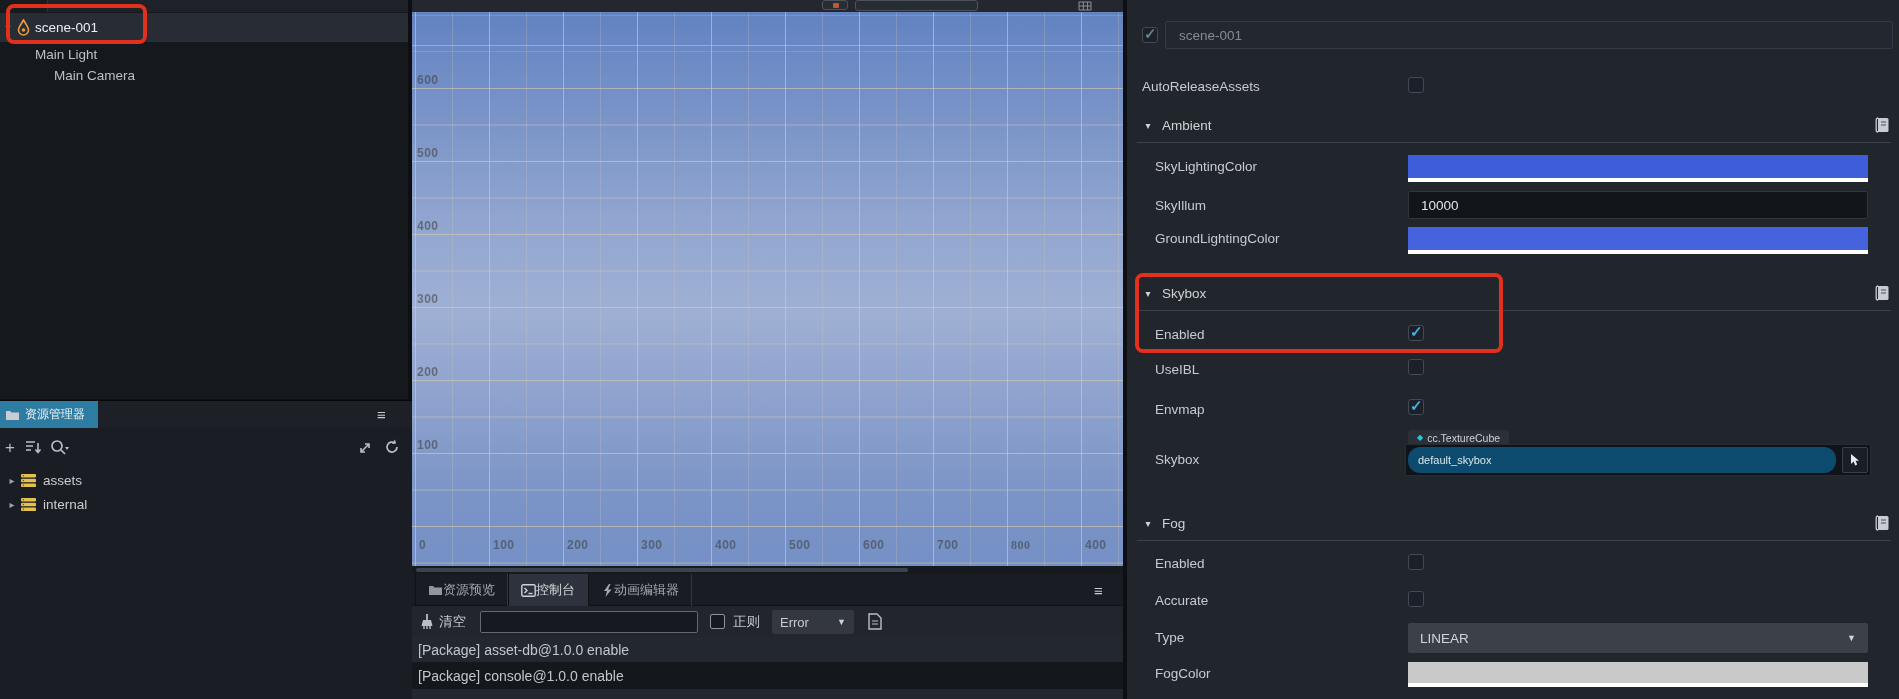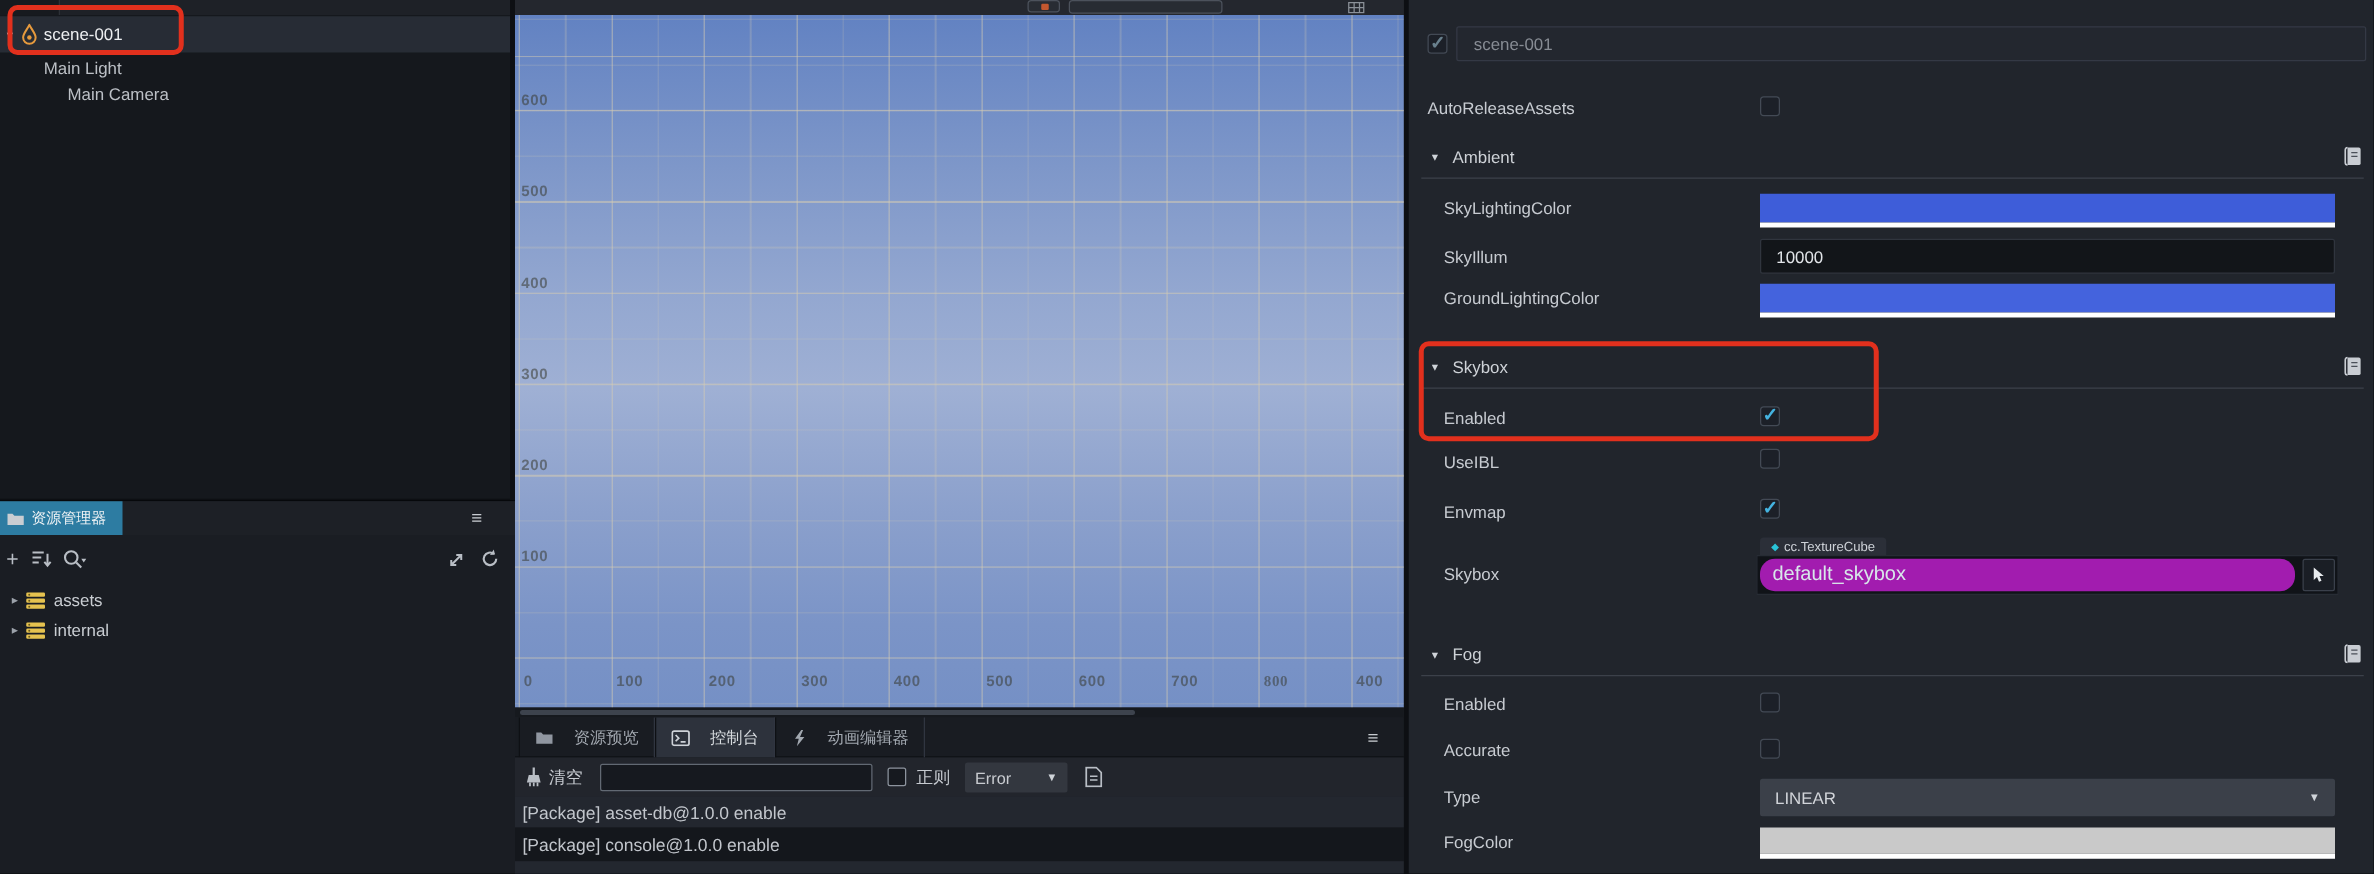--- a/index.html
+++ b/index.html
@@ -39,21 +39,21 @@
       repeating-linear-gradient(to bottom, rgba(213,203,178,0.24) 0 1px, transparent 1px 36.5px),
       linear-gradient(180deg,#6282c2 0%,#7e97c9 22%,#93a7d0 40%,#9fb0d4 54%,#8ba0cc 72%,#7b94c7 88%,#7590c5 100%);
     background-position:3px 0,3px 0,0 76px,0 3px,0 0;overflow:hidden;}
   .grid-label{position:absolute;font-size:12px;color:rgba(56,58,50,0.55);font-weight:bold;letter-spacing:0.5px;}
   #scene-hscroll{position:absolute;left:0;top:566px;width:711px;height:8px;background:#16191e;}
   #scene-hscroll .thumb{position:absolute;left:4px;top:2px;width:492px;height:4px;background:#3d434d;border-radius:2px;}
 
   
   #console{left:412px;top:574px;width:711px;height:125px;background:#1b1e24;}
   #console-tabs{position:absolute;left:0;top:0;width:711px;height:32px;background:#191c22;border-bottom:1px solid #0e1014;display:flex;}
-  .con-tab{height:32px;display:flex;align-items:center;gap:16px;padding:0 12px;font-size:13px;color:#a2a8b0;border-right:1px solid #303540;border-left:1px solid #0e1014;}
+  .con-tab{height:32px;display:flex;align-items:center;gap:0;padding:0 12px;font-size:13px;color:#a2a8b0;border-right:1px solid #303540;border-left:1px solid #0e1014;}
   .con-tab.active{background:#2d323c;color:#d6dade;}
   #console-toolbar{position:absolute;left:0;top:32px;width:711px;height:31px;background:#22252c;display:flex;align-items:center;}
   #console-filter{position:absolute;left:68px;top:5px;width:218px;height:22px;background:#16191f;border:1px solid #626973;border-radius:2px;outline:none;color:#cfd3d8;}
   .cn-check{width:15px;height:15px;background:#16191f;border:1px solid #8d949e;border-radius:2px;}
   #level-dd{position:absolute;left:360px;top:4px;width:82px;height:24px;background:#33373f;border-radius:2px;color:#c9ccd1;font-size:13px;display:flex;align-items:center;justify-content:space-between;padding:0 8px;}
   .log-row{position:absolute;left:0;width:711px;display:flex;align-items:center;font-size:14px;color:#c2c6cc;padding-left:6px;}
 
   
   #inspector{left:1127px;top:0;width:772px;height:699px;background:#21252c;font-size:13.5px;}
   .insp-label{position:absolute;color:#c7cbd1;}
@@ -64,21 +64,21 @@
   .sec-sep{position:absolute;left:10px;width:754px;height:1px;background:#3c414a;}
   .color-bar{position:absolute;left:281px;width:460px;}
   .color-bar .c{height:23px;}
   .color-bar .a{height:4px;background:#ffffff;}
   .txt-input{position:absolute;left:281px;width:460px;height:28px;background:#121519;border:1px solid #30353e;border-radius:2px;color:#e2e5e9;display:flex;align-items:center;padding-left:12px;}
   .dropdown{position:absolute;left:281px;width:460px;height:30px;background:#3b4049;border-radius:2px;color:#d2d5da;display:flex;align-items:center;justify-content:space-between;padding:0 12px;}
   .dd-arrow{font-size:9px;color:#cfd3d8;}
   #envmap-tag{position:absolute;left:281px;top:430px;height:15px;background:#2b2f38;border-radius:3px 3px 0 0;color:#ced2d8;font-size:10.5px;display:flex;align-items:center;gap:4px;padding:0 9px;}
   #envmap-tag .dia{color:#29c4d8;font-size:8px;}
   #envmap-box{position:absolute;left:278px;top:444px;width:466px;height:32px;background:#101318;border:1px solid #272c34;display:flex;align-items:center;padding:2px;}
-  #envmap-fill{flex:1;height:26px;background:#a21caf;color:#d8e8ea;font-size:16px;display:flex;align-items:center;padding-left:10px;margin-right:6px;border-radius:12px;}
+  #envmap-fill{flex:1;height:26px;background:#0c4a6e;color:#d8e8ea;font-size:11px;display:flex;align-items:center;padding-left:10px;margin-right:6px;border-radius:12px;}
   #envmap-btn{width:26px;height:26px;background:#1a1e25;border:1px solid #3a404b;border-radius:2px;display:flex;align-items:center;justify-content:center;}
   .book{position:absolute;left:748px;}
 
   
   .annot{position:absolute;border:4px solid #e2301d;border-radius:8px;pointer-events:none;}
 </style>
 </head>
 <body>
 
 <div id="stage">

